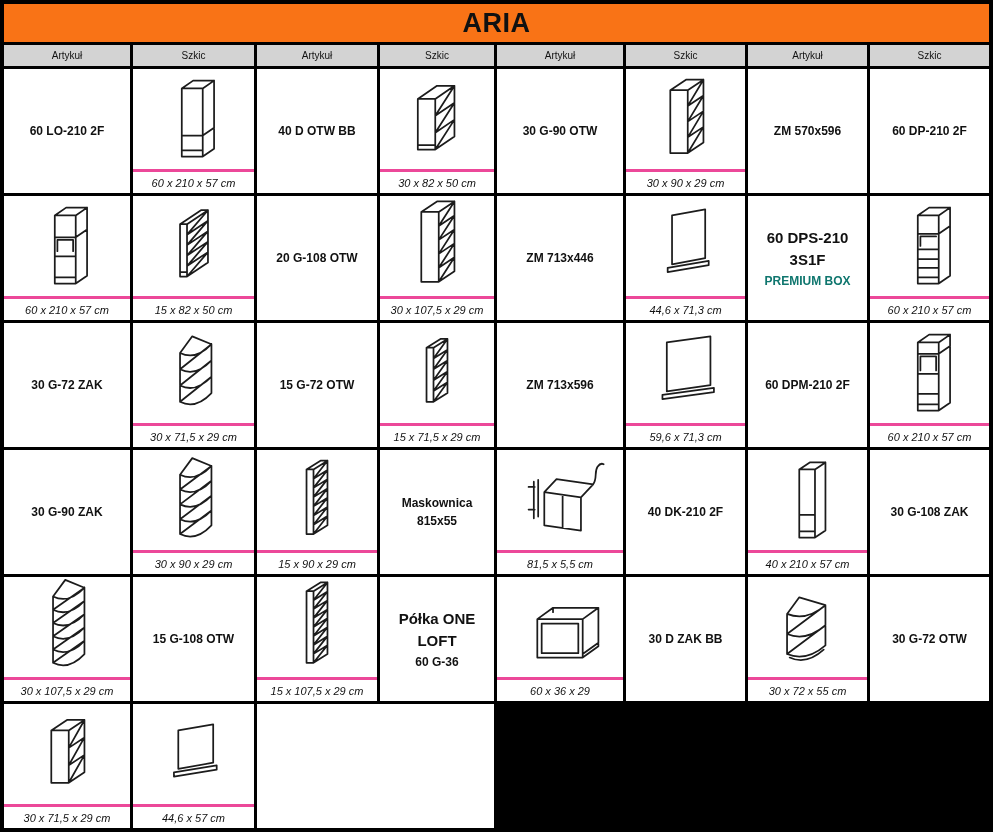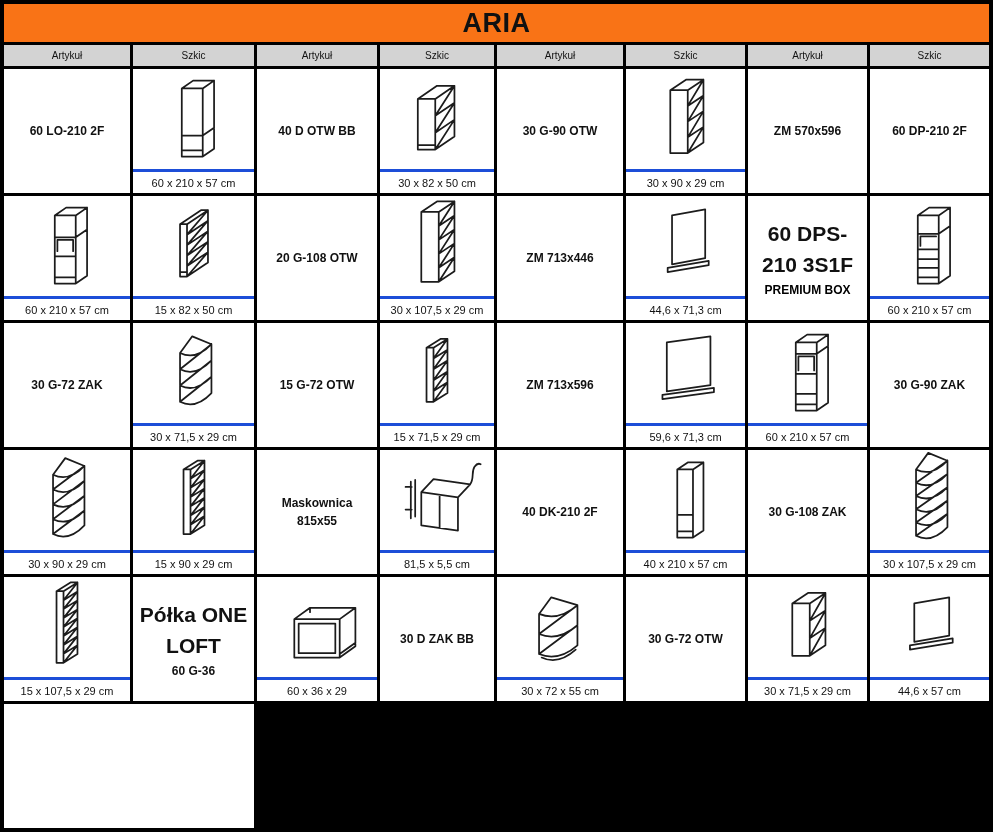--- a/index.html
+++ b/index.html
@@ -11,26 +11,26 @@
     grid-template-rows:38px 21px repeat(6,124px);
     gap:3px;
     background:#000;
     border:4px solid #000;
   }
   .cell{background:#fff;display:flex;align-items:center;justify-content:center;overflow:hidden;}
   .title-cell{grid-column:1/-1;background:#f97316;font-weight:bold;font-size:27px;letter-spacing:.5px;}
   .header-cell{background:#d3d3d3;font-size:10px;}
   .article-cell{flex-direction:column;text-align:center;padding:0 4px;}
   .article-line{font-weight:bold;font-size:12px;line-height:1.5;}
-  .article-line.small{font-size:21px;}
-  .premium{color:#000000;}
+  .article-line.small{font-size:15px;}
+  .premium{color:#0f766e;}
   .szkic-cell{flex-direction:column;align-items:stretch;justify-content:stretch;}
   .sketch-area{flex:1;display:flex;align-items:center;justify-content:center;}
   .sketch-area svg{width:94px;height:96px;}
-  .dims{border-top:3px solid #1d4ed8;height:21px;display:flex;align-items:center;justify-content:center;font-size:11px;}
+  .dims{border-top:3px solid #ec4899;height:21px;display:flex;align-items:center;justify-content:center;font-size:11px;font-style:italic;}
   .empty-merged{grid-column:span 2;}
 </style>
 </head>
 <body>
 
 <div id="sheet">
   <div class="cell title-cell">ARIA</div>
 <div class="cell header-cell">Artykuł</div>
     <div class="cell header-cell">Szkic</div>
     <div class="cell header-cell">Artykuł</div>
@@ -176,20 +176,23 @@
     <div class="cell szkic-cell">
       <div class="sketch-area">
         <svg viewBox="0 0 100 110" preserveAspectRatio="xMidYMid meet">
           <g fill="none" stroke="#1c1c1c" stroke-width="2" stroke-linejoin="round" stroke-linecap="round">
             <path d="M28 20L78 13V69L28 76z M23 80L82 72V77L23 85z"></path>
           </g>
         </svg>
       </div>
       <div class="dims">59,6 x 71,3 cm</div>
     </div>
+    <div class="cell article-cell">
+      <div class="article-line">60 DPM-210 2F</div>
+    </div>
     <div class="cell szkic-cell">
       <div class="sketch-area">
         <svg viewBox="0 0 100 110" preserveAspectRatio="xMidYMid meet">
           <g fill="none" stroke="#1c1c1c" stroke-width="2" stroke-linejoin="round" stroke-linecap="round">
             <path d="M36 20h24v78h-24z M36 20l13 -9h24l-13 9 M60 20l13 -9v78l-13 9M36 33h24M60 33l13 -9M36 56h24M39 36h18M39 36v16M57 36v16M36 79h24M36 91h24"></path>
           </g>
         </svg>
       </div>
       <div class="dims">60 x 210 x 57 cm</div>
     </div>
@@ -248,20 +251,23 @@
     </div>
     <div class="cell szkic-cell">
       <div class="sketch-area">
         <svg viewBox="0 0 100 110" preserveAspectRatio="xMidYMid meet">
           <g fill="none" stroke="#1c1c1c" stroke-width="2" stroke-linejoin="round" stroke-linecap="round">
             <path d="M34 20V96 M70 10V86 M34 20L48 1L70 10 M34 20Q52 29 70 10M34 35.2Q52 44.2 70 25.2M34 35.2L70 10.0M34 50.4Q52 59.4 70 40.4M34 50.4L70 25.2M34 65.6Q52 74.6 70 55.6M34 65.6L70 40.4M34 80.8Q52 89.8 70 70.8M34 80.8L70 55.6M34 96.0Q52 105.0 70 86.0M34 96.0L70 70.8"></path>
           </g>
         </svg>
       </div>
       <div class="dims">30 x 107,5 x 29 cm</div>
+    </div>
+    <div class="cell article-cell">
+      <div class="article-line">15 G-108 OTW</div>
     </div>
     <div class="cell szkic-cell">
       <div class="sketch-area">
         <svg viewBox="0 0 100 110" preserveAspectRatio="xMidYMid meet">
           <g fill="none" stroke="#1c1c1c" stroke-width="2" stroke-linejoin="round" stroke-linecap="round">
             <path d="M38 14h8v82h-8z M38 14l16 -10h8l-16 10 M46 14l16 -10v82l-16 10M46 24.3l16 -10M46 34.5l16 -10M46 44.8l16 -10M46 55.0l16 -10M46 65.3l16 -10M46 75.5l16 -10M46 85.8l16 -10M46 24.3L62 4.0M46 34.5L62 14.3M46 44.8L62 24.5M46 55.0L62 34.8M46 65.3L62 45.0M46 75.5L62 55.3M46 85.8L62 65.5M46 96.0L62 75.8"></path>
           </g>
         </svg>
       </div>
       <div class="dims">15 x 107,5 x 29 cm</div>

